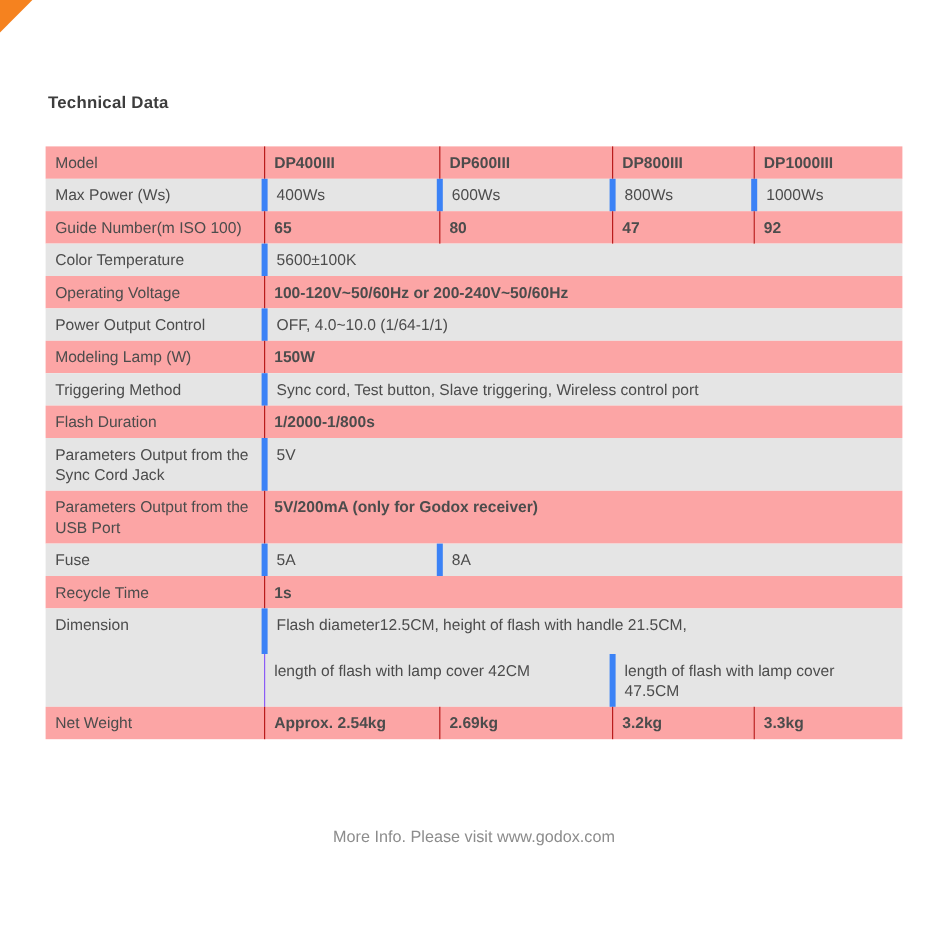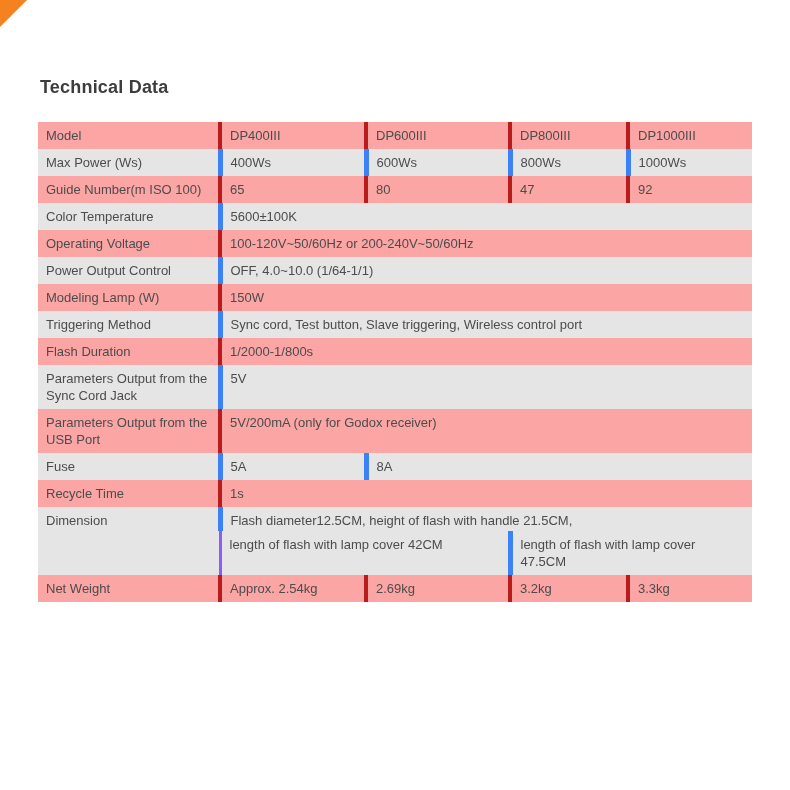--- a/index.html
+++ b/index.html
@@ -22,21 +22,21 @@
     width: 0;
     height: 0;
     border-top: 27px solid #f5821f;
     border-right: 27px solid transparent;
   }
   .page-title {
     position: absolute;
     left: 40px;
     top: 77px;
     margin: 0;
-    font-size: 18px;
+    font-size: 14px;
     font-weight: bold;
     color: #3d3d3d;
     letter-spacing: 0.2px;
   }
   table.spec {
     position: absolute;
     left: 38px;
     top: 122px;
     width: 714px;
     border-collapse: collapse;
@@ -45,31 +45,31 @@
   table.spec td {
     font-size: 13px;
     color: #4c4c4c;
     padding: 5px 8px;
     vertical-align: top;
     line-height: 17px;
     word-wrap: break-word;
   }
   tr.g td { background: #fca5a5; }
   tr.w td { background: #e5e5e5; }
-  tr.g td + td { border-left: 4px solid #b91c1c; }
+  tr.g td + td { border-left: 1px solid #b91c1c; font-weight: bold; }
   tr.w td + td { border-left: 5px solid #3b82f6; }
-  tr.w td.bl { border-left: 3px solid #8b5cf6; }
+  tr.w td.bl { border-left: 1px solid #8b5cf6; }
   td.lbl { color: #4a4a4a; }
   td.sm {
     font-size: 11px;
     color: #555555;
     padding-top: 3px;
     padding-bottom: 6px;
   }
-  tr.dim-top td { padding-bottom: 2px; }
+  tr.dim-top td { padding-bottom: 16px; }
   .footer-note {
     position: absolute;
     left: 0;
     top: 690px;
     width: 100%;
     text-align: center;
     font-size: 13.5px;
     color: #8c8c8c;
   }
 </style>
@@ -177,13 +177,14 @@
       <tr class="g">
         <td class="lbl">Net Weight</td>
         <td>Approx. 2.54kg</td>
         <td>2.69kg</td>
         <td>3.2kg</td>
         <td>3.3kg</td>
       </tr>
     </tbody>
   </table>
 
+  <div class="footer-note">More Info. Please visit www.godox.com</div>
 </div>
 
 </body></html>

